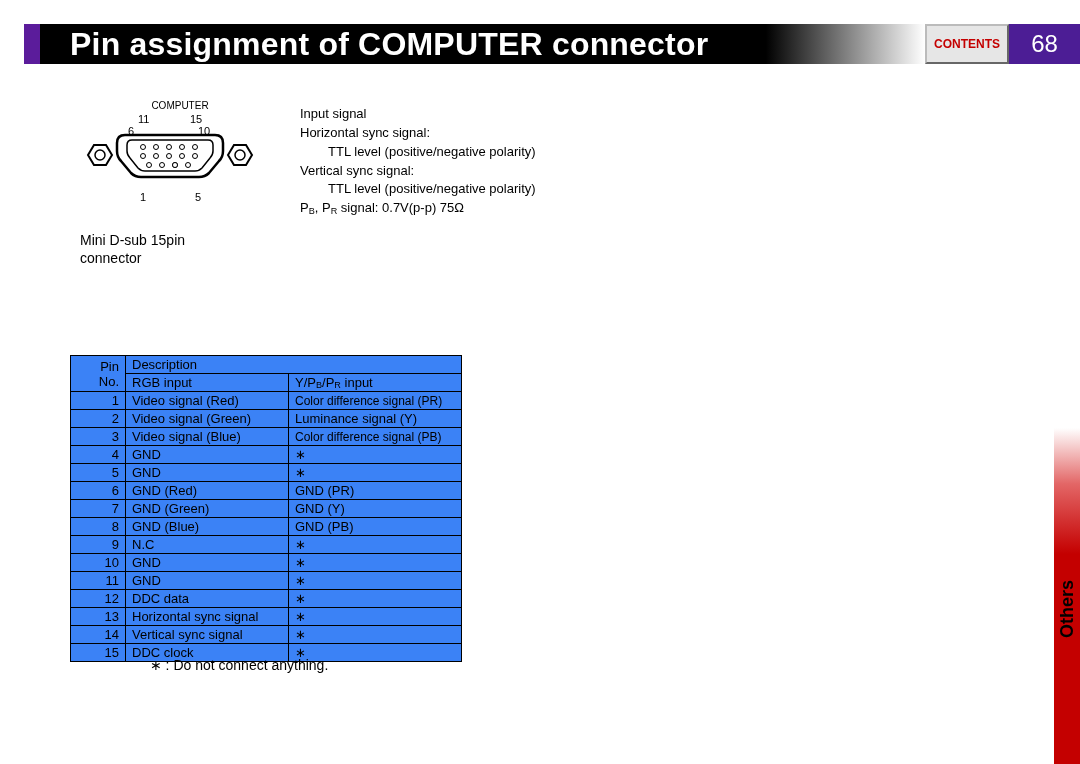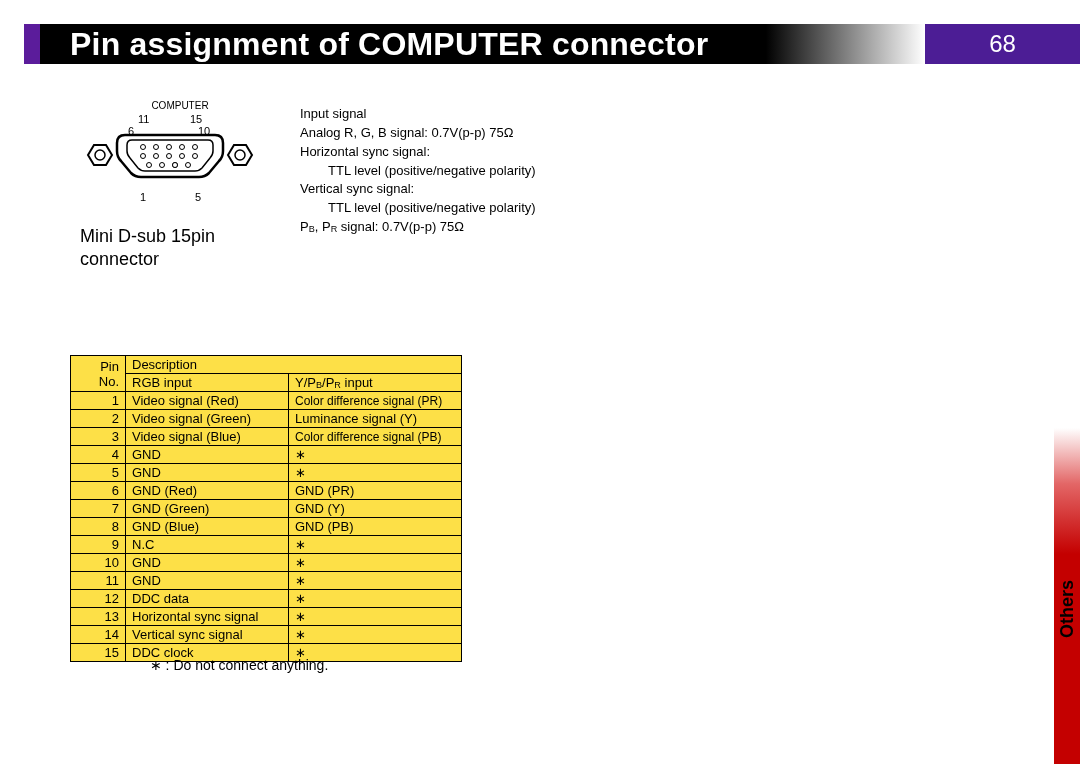--- a/index.html
+++ b/index.html
@@ -8,46 +8,47 @@
   .title-bar{position:absolute;left:40px;top:24px;right:155px;height:40px;background:linear-gradient(to right,#000 0%,#000 82%,#fff 100%);display:flex;align-items:center;padding-left:30px;box-sizing:border-box}
   .title-bar span{color:#fff;font-size:32px;font-weight:700;letter-spacing:.2px}
   .top-right{position:absolute;right:0;top:24px;height:40px;width:155px;display:flex;align-items:stretch}
   .contents-btn{flex:0 0 84px;display:flex;align-items:center;justify-content:center;background:#e6e6e6;border:2px outset #bbb;box-sizing:border-box;color:#c40000;font-size:12px;font-weight:700;cursor:pointer}
   .page-no{flex:1;background:#4c1d95;color:#fff;display:flex;align-items:center;justify-content:center;font-size:24px;font-weight:400}
   .side-red{position:absolute;right:0;top:64px;bottom:0;width:26px;background:linear-gradient(to bottom,#fff 0%,#fff 52%,#e36666 60%,#c40000 70%,#c40000 100%)}
   .side-label{position:absolute;right:2px;top:580px;font-size:18px;font-weight:700;color:#000;writing-mode:vertical-rl;transform:rotate(180deg)}
   
   .conn-area{position:absolute;left:80px;top:100px;width:200px}
   .conn-label-top{text-align:center;font-size:10px;margin-bottom:2px}
-  .conn-caption{font-size:18px;margin-top:12px;line-height:1.3}
+  .conn-caption{font-size:14px;margin-top:18px;line-height:1.3}
   .pinnums{font-size:11px;position:absolute}
   
   .specs{position:absolute;left:300px;top:105px;font-size:13px;line-height:1.45;width:300px}
   .specs .sub{padding-left:28px}
   
   .pin-table{position:absolute;left:70px;top:355px;border-collapse:collapse;font-size:13px}
-  .pin-table th,.pin-table td{border:1px solid #000;padding:1px 6px;text-align:left;background:#fde047;font-weight:400}
+  .pin-table th,.pin-table td{border:1px solid #000;padding:1px 6px;text-align:left;background:#3b82f6;font-weight:400}
   .pin-table .hdr{}
   .pin-table .pn{text-align:right;width:42px}
   .pin-table .c1{width:150px}
   .pin-table .c2{width:160px}
   .small-text{font-size:12px}
   .note{position:absolute;left:150px;top:657px;font-size:14px}
   
   .sub-sc{font-size:0.7em;vertical-align:baseline;position:relative;top:0.15em}
 </style>
 </head>
 <body>
 <div class="page">
 
 <div class="side-purple"></div>
 <div class="title-bar">
   <span>Pin assignment of COMPUTER connector</span>
 </div>
 <div class="top-right">
+  <div class="contents-btn">CONTENTS</div>
   <div class="page-no">68</div>
 </div>
 
 <div class="side-red"></div>
 <div class="side-label">Others</div>
 
 <div class="conn-area">
   <div class="conn-label-top">COMPUTER</div>
   <div style="position:relative;height:100px">
     <span class="pinnums" style="left:58px;top:0">11</span>
@@ -86,21 +87,20 @@
     <span class="pinnums" style="left:115px;top:78px">5</span>
   </div>
   <div class="conn-caption">
     <span>Mini D-sub 15pin</span><br>
     <span>connector</span>
   </div>
 </div>
 
 <div class="specs">
   <div>Input signal</div>
-  <div>Analog R, G, B signal: 0.7V(p-p) 75Ω</div>
   <div>Horizontal sync signal:</div>
   <div class="sub">TTL level (positive/negative polarity)</div>
   <div>Vertical sync signal:</div>
   <div class="sub">TTL level  (positive/negative polarity)</div>
   <div>
     <span>P</span><span class="sub-sc">B</span><span>, P</span><span class="sub-sc">R</span><span> signal: 0.7V(p-p) 75Ω</span>
   </div>
 </div>
 
 <table class="pin-table">

